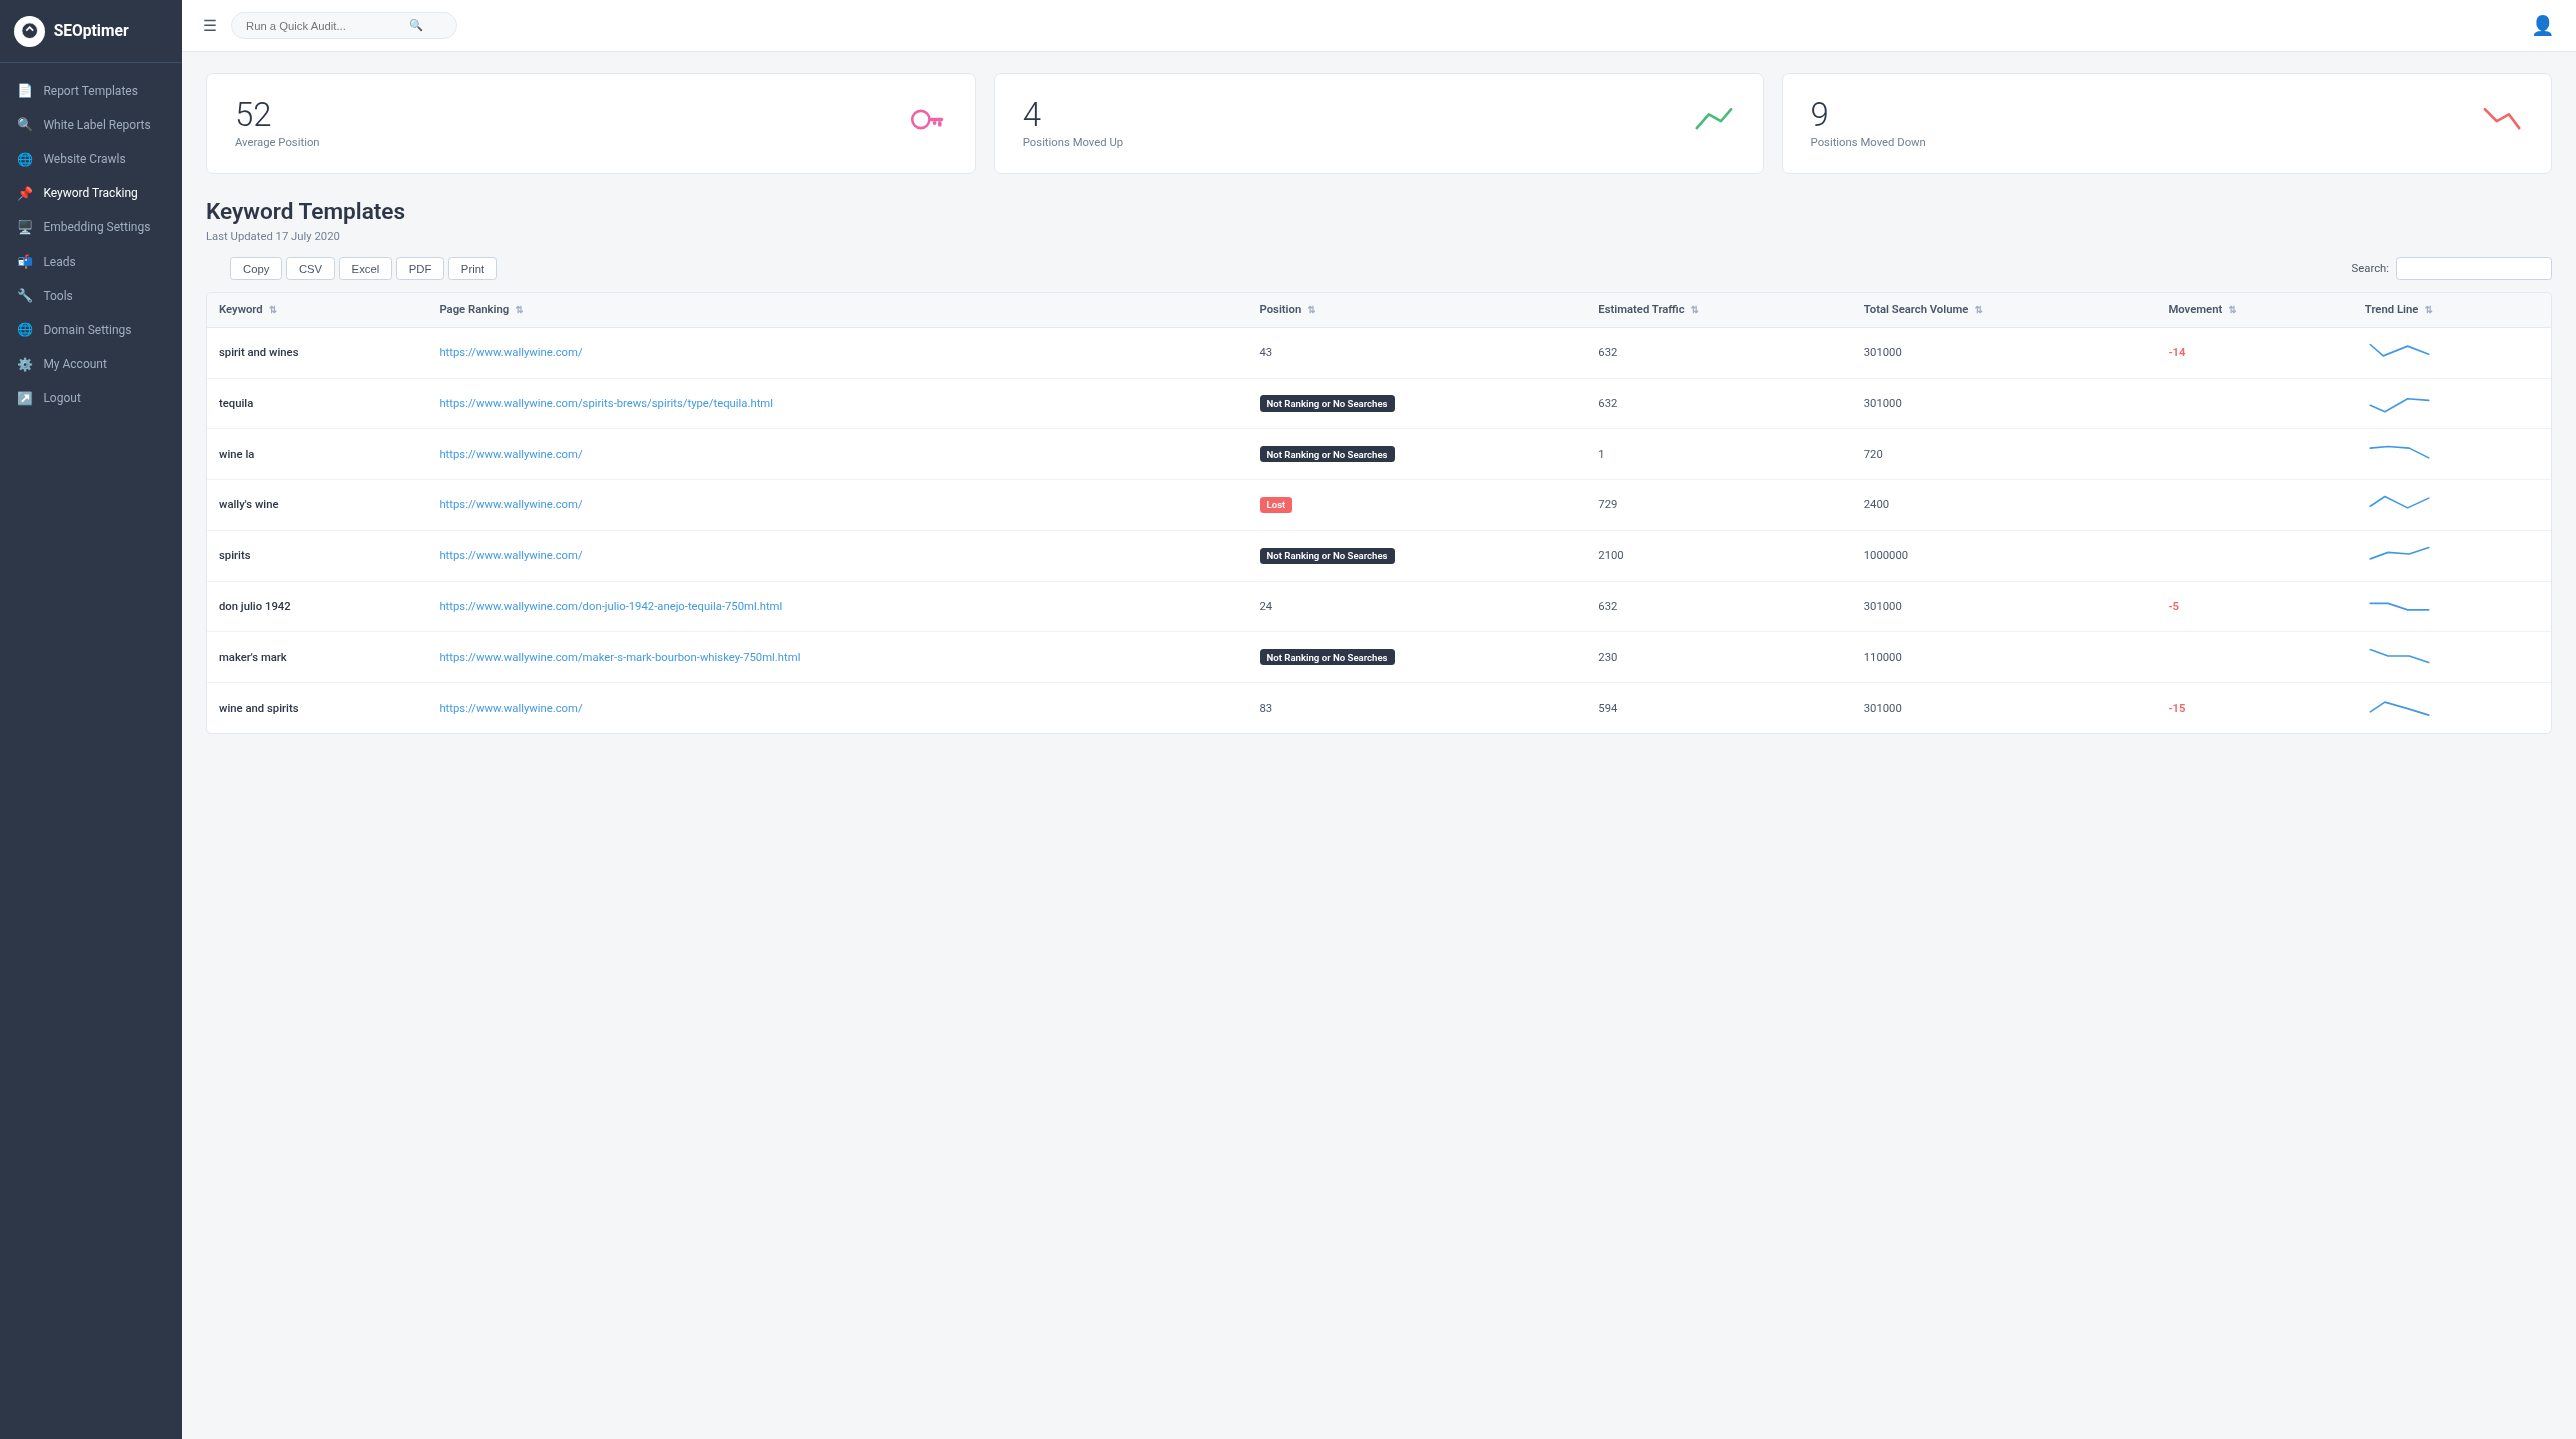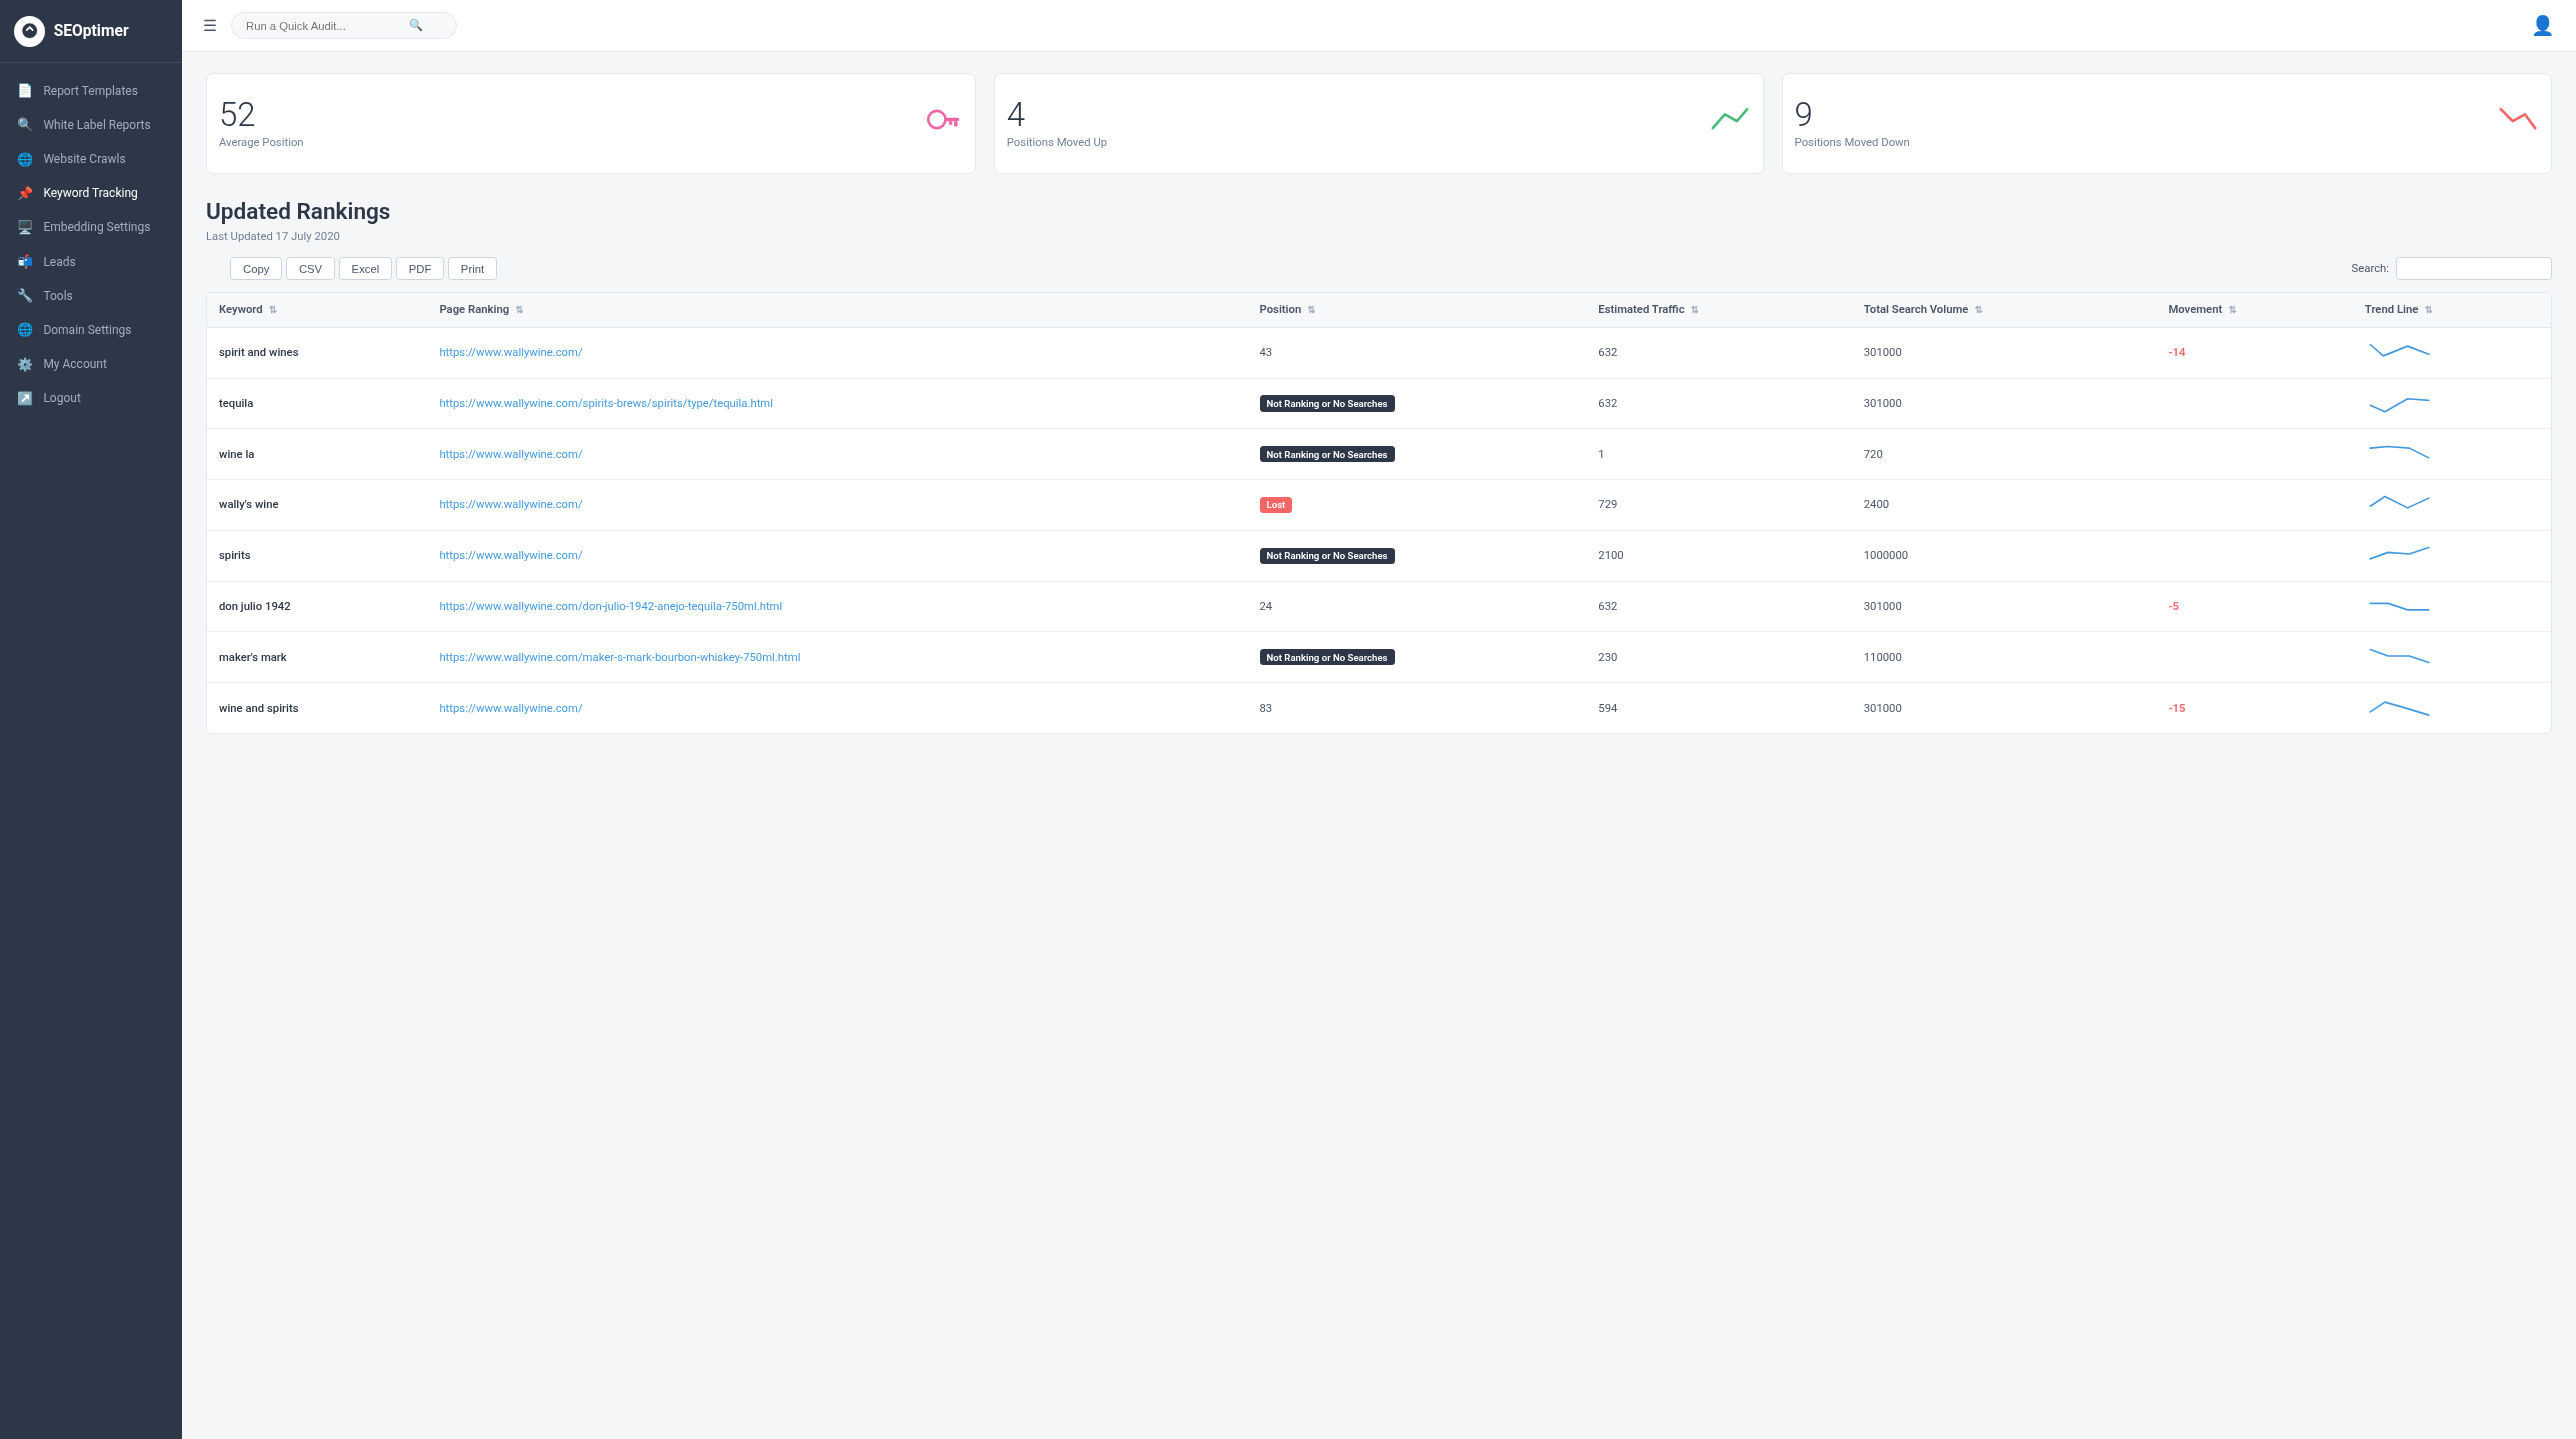--- a/index.html
+++ b/index.html
@@ -91,21 +91,21 @@
     
     .stats-row {
       display: flex;
       gap: 17.4px;
       margin-bottom: 24px;
     }
     .stat-card {
       background: #fff;
       border: 0.9px solid #e2e8f0;
       border-radius: 7px;
-      padding: 24px 12px;
+      padding: 24px 28px;
       flex: 1;
       display: flex;
       align-items: center;
       justify-content: space-between;
       gap: 48px;
     }
     .stat-left {}
     .stat-number { font-size: 33px; font-weight: 300; color: #2d3748; line-height: 1; }
     .stat-label { font-size: 11.3px; color: #718096; margin-top: 5.2px; }
     .stat-icon { font-size: 35px; }
@@ -284,21 +284,21 @@
     <div class="stat-left">
       <div class="stat-number">9</div>
       <div class="stat-label">Positions Moved Down</div>
     </div>
     <div class="stat-icon down"><svg width="42" height="31" viewBox="0 0 48 36">
               <polyline points="4,6 18,20 32,12 44,28" fill="none" stroke="#f56565" stroke-width="3" stroke-linecap="round" stroke-linejoin="round"></polyline>
             </svg></div>
   </div>
       </div>
 
-    <h2 class="section-title">Updated Rankings</h2>
+    <h2 class="section-title">Keyword Templates</h2>
     <p class="section-subtitle">Last Updated 17 July 2020</p>
 
     <div class="table-controls">
       <div class="btn-group" id="export-buttons">
           <button class="btn-export">Copy</button>
           <button class="btn-export">CSV</button>
           <button class="btn-export">Excel</button>
           <button class="btn-export">PDF</button>
           <button class="btn-export">Print</button>
         </div>

